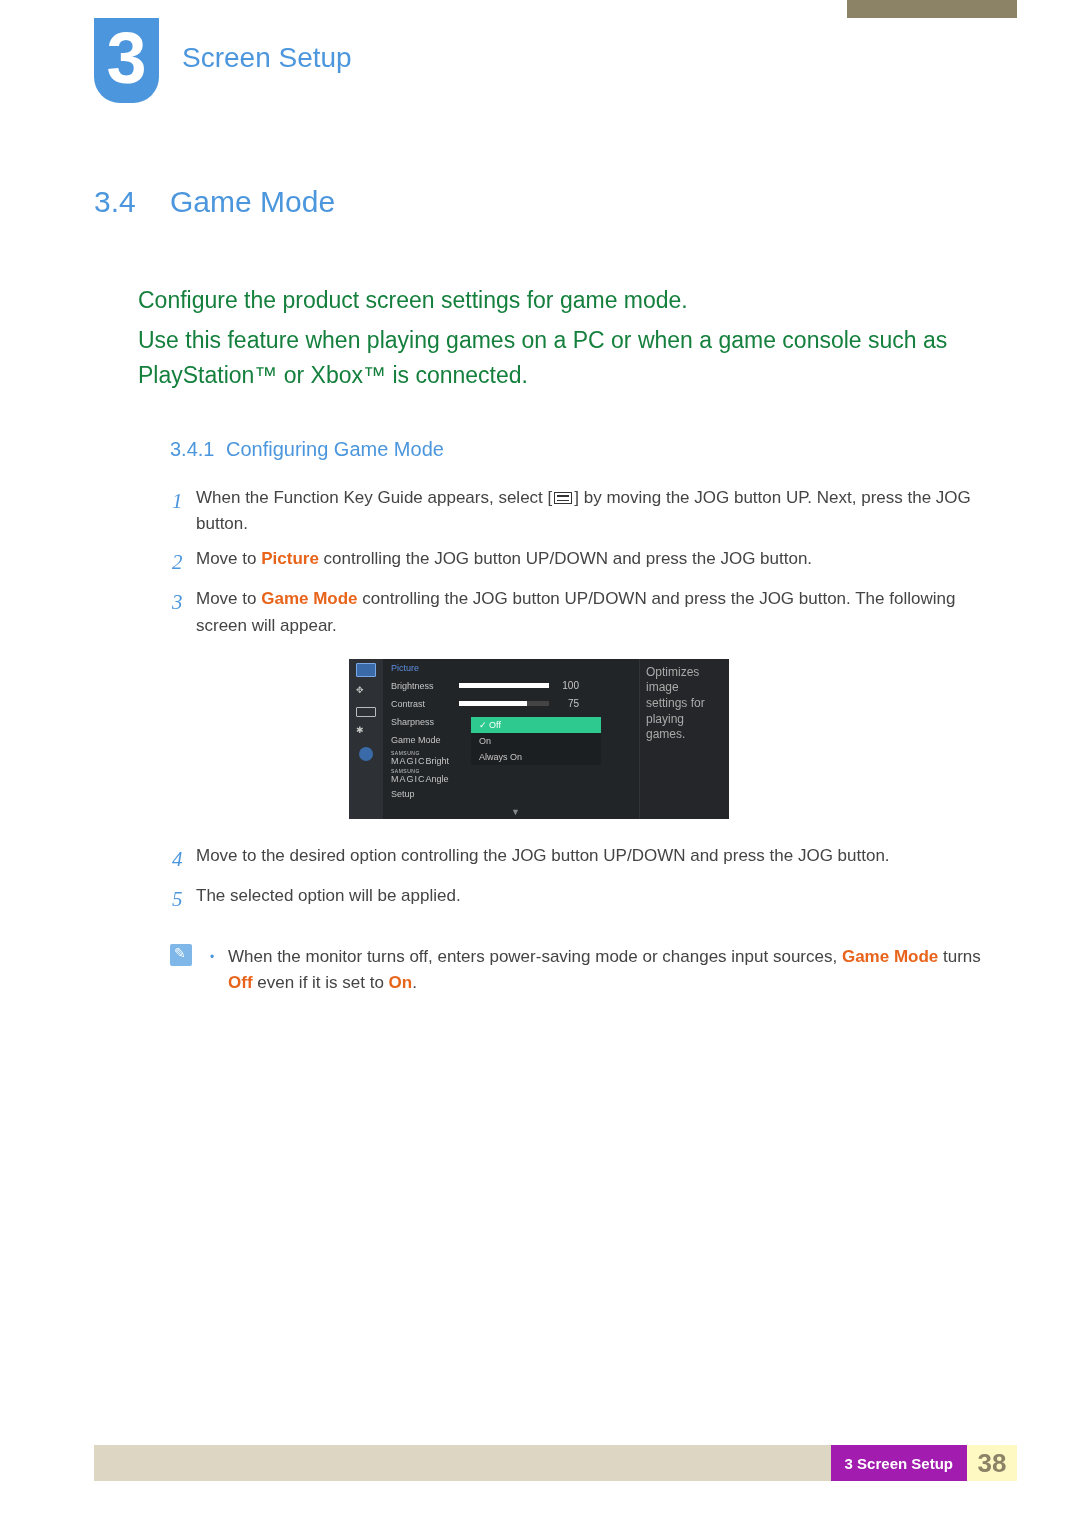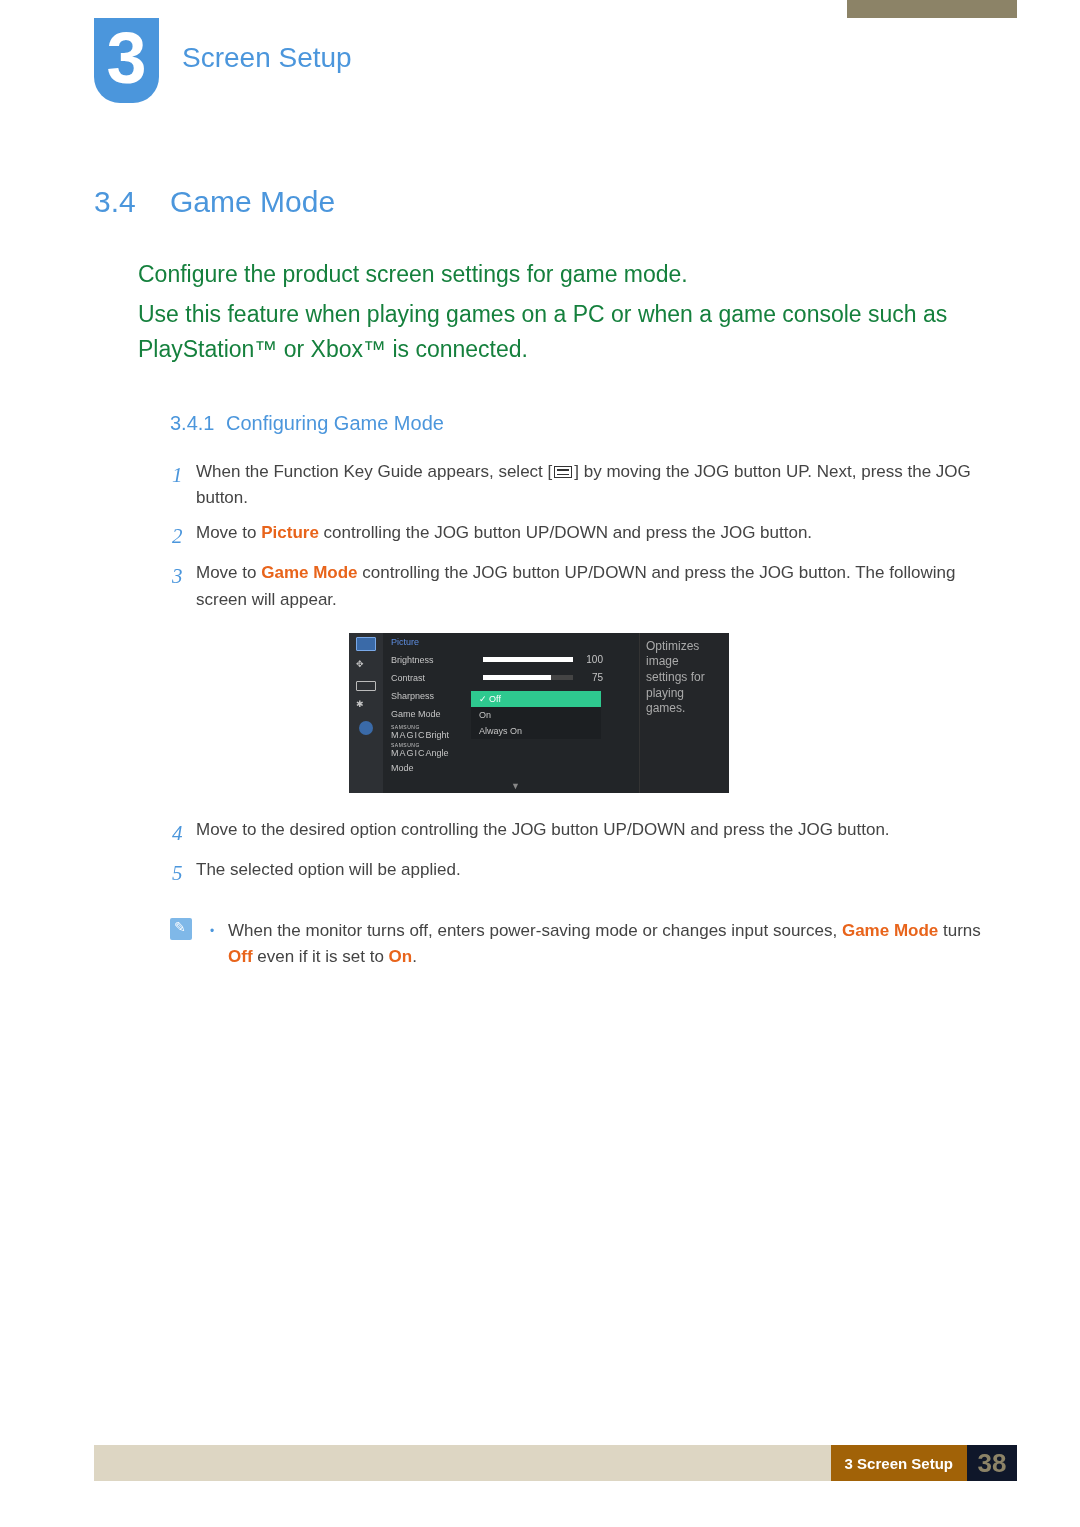--- a/index.html
+++ b/index.html
@@ -40,21 +40,21 @@
   .content {
     position: absolute;
     top: 185px;
     left: 94px;
     width: 890px;
   }
   .section-heading {
     font-size: 30px;
     color: #4b96dc;
     font-weight: normal;
-    margin-bottom: 38px;
+    margin-bottom: 64px;
   }
   .section-num { display: inline-block; width: 76px; }
   .body-p {
     font-size: 23px;
     color: #15803d;
     line-height: 1.55;
     margin-left: 44px;
     margin-bottom: 4px;
   }
   .subsection-heading {
@@ -127,21 +127,21 @@
   }
   .osd-icon.plain { border-color: #bbb; background: transparent; }
   .osd-icon.dot { border-radius: 50%; width: 14px; height: 14px; background:#3a6aa8; border:none;}
   .osd-mid {
     flex: 1;
     padding: 4px 8px;
     position: relative;
   }
   .osd-header { color: #5d8de0; font-size: 9px; margin-bottom: 4px; }
   .osd-row { display: flex; align-items: center; height: 18px; }
-  .osd-label { width: 92px; font-size: 9px; }
+  .osd-label { width: 68px; font-size: 9px; }
   .osd-bar { width: 90px; height: 5px; background: #444; position: relative; }
   .osd-bar-fill { height: 100%; background: #fff; }
   .osd-val { width: 30px; text-align: right; font-size: 10px; padding-left: 6px; }
   .osd-dropdown {
     position: absolute;
     left: 88px; top: 58px;
     width: 130px;
     background: #1c1f22;
   }
   .osd-opt { padding: 3px 8px; font-size: 9px; }
@@ -199,31 +199,31 @@
   .footer {
     position: absolute;
     bottom: 46px;
     left: 94px; right: 63px;
     height: 36px;
     display: flex;
     align-items: stretch;
   }
   .footer-bar { flex: 1; background: #ddd6c3; }
   .footer-label {
-    background: #a16207;
+    background: #a21caf;
     color: #fff;
     padding: 12px 14px;
     font-size: 15px;
     display: flex;
     align-items: center;
     font-weight: bold;
   }
   .footer-page {
     width: 50px;
-    background: #0f172a;
+    background: #fef9c3;
     color: #8c8367;
     font-size: 26px;
     font-weight: bold;
     display: flex;
     align-items: center;
     justify-content: center;
   }
 </style>
 </head>
 <body>
@@ -293,21 +293,21 @@
       <div class="osd-row">
           <div class="osd-label">Game Mode</div>
         </div>
       <div class="osd-row">
           <div class="osd-label"><span style="font-size:5px;letter-spacing:0.5px;display:block;">SAMSUNG</span><span style="letter-spacing:1px;">MAGIC</span><span>Bright</span></div>
         </div>
       <div class="osd-row">
           <div class="osd-label"><span style="font-size:5px;letter-spacing:0.5px;display:block;">SAMSUNG</span><span style="letter-spacing:1px;">MAGIC</span><span>Angle</span></div>
         </div>
       <div class="osd-row">
-          <div class="osd-label">Mode</div>
+          <div class="osd-label">Setup</div>
         </div>
       <div class="osd-dropdown">
         <div class="osd-opt sel">Off</div>
         <div class="osd-opt">On</div>
         <div class="osd-opt">Always On</div>
       </div>
       <div class="osd-arrow">▼</div>
     </div>
     <div class="osd-right">Optimizes image settings for playing games.</div>
   </div>

